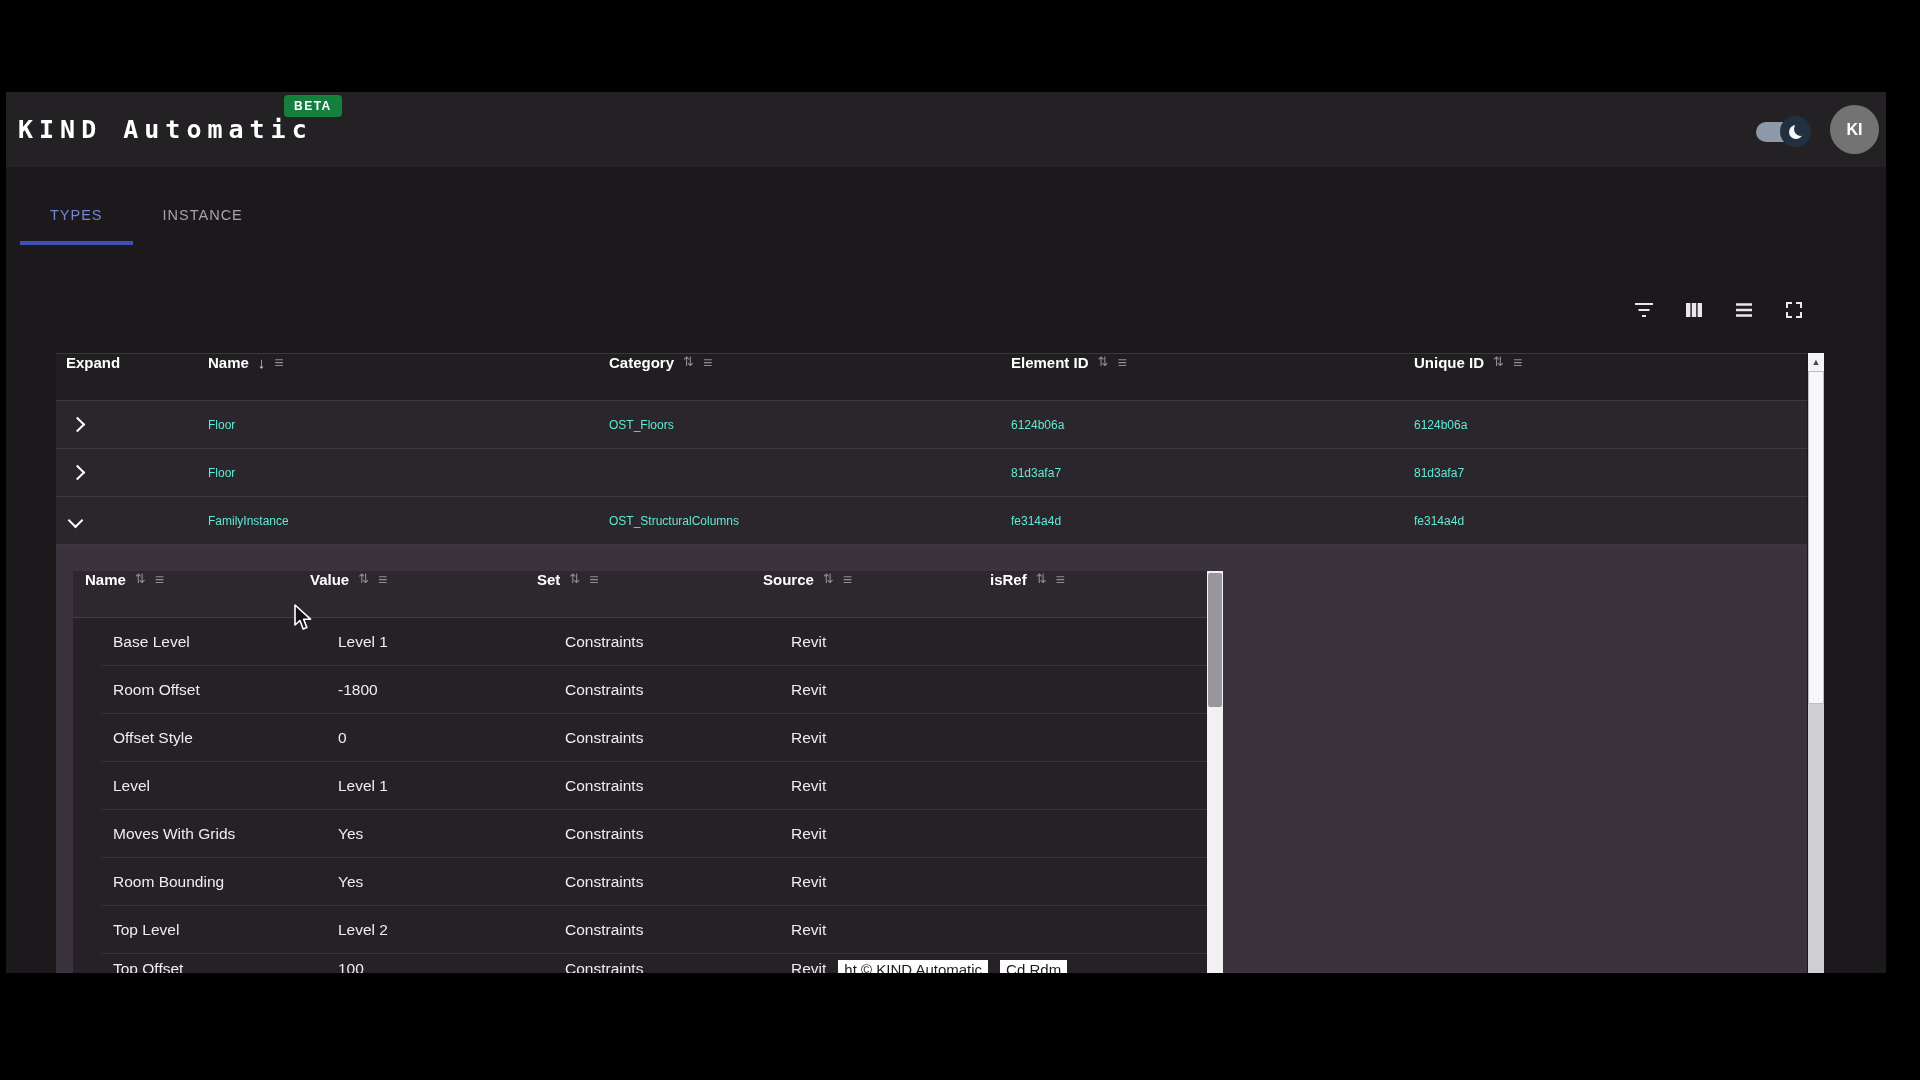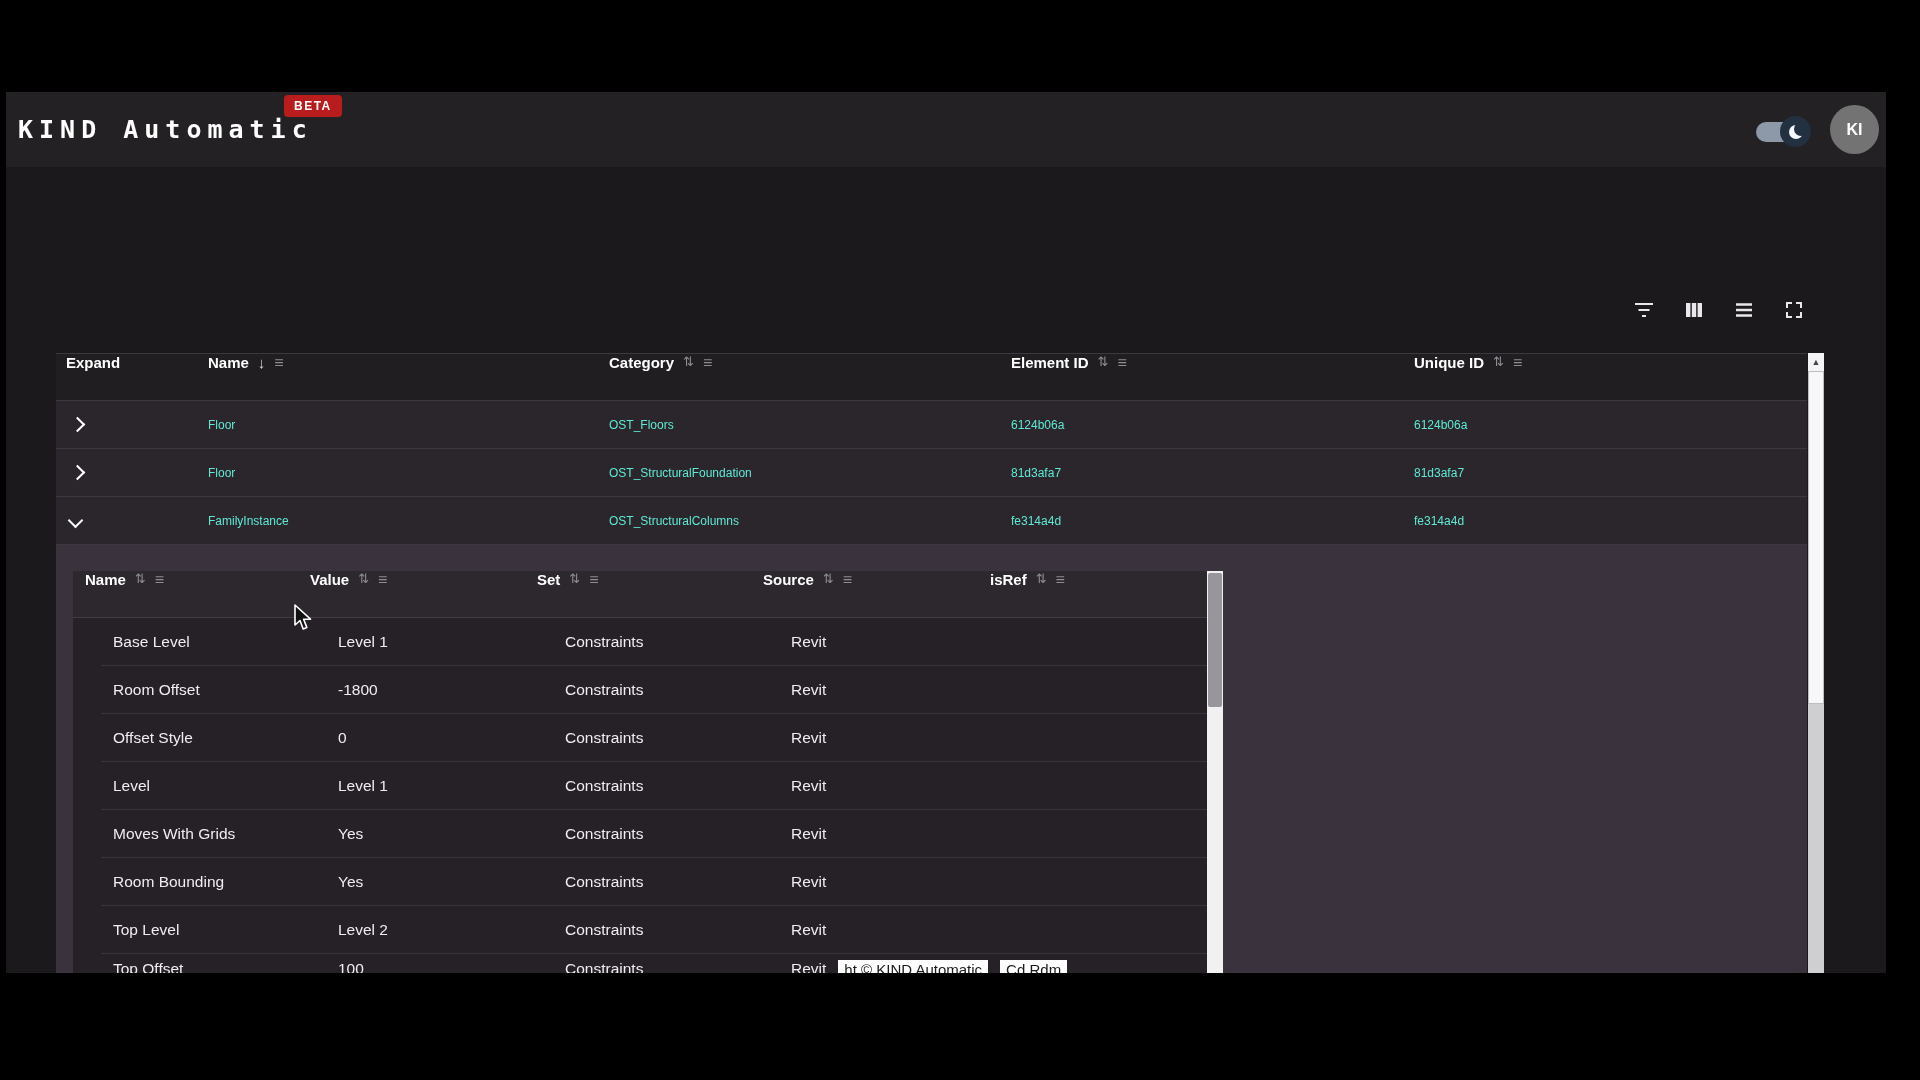--- a/index.html
+++ b/index.html
@@ -4,21 +4,21 @@
 <style>
   html,body { margin:0; padding:0; background:#000; }
   .stage { position:relative; width:1920px; height:1080px; background:#000; overflow:hidden;
            font-family:"Liberation Sans", sans-serif; color:#efedf1; }
   .app { position:absolute; left:6px; top:92px; width:1880px; height:881px; background:#1b191c; overflow:hidden; }
 
   
   .header { position:absolute; left:0; top:0; width:100%; height:75px; background:#232124; }
   .logo { position:absolute; left:12px; top:23px; font-family:"DejaVu Sans Mono", monospace;
           font-weight:bold; font-size:25px; letter-spacing:6px; color:#ffffff; white-space:nowrap; }
-  .beta { position:absolute; left:278px; top:3px; background:#b91c1c; color:#fff; font-size:12px;
+  .beta { position:absolute; left:278px; top:3px; background:#15803d; color:#fff; font-size:12px;
           font-weight:bold; letter-spacing:1.5px; padding:4px 10px; border-radius:4px; }
   .nav { position:absolute; left:340px; top:0; height:75px; display:flex; align-items:center; gap:28px; }
   .nav-item { font-size:15px; font-weight:500; letter-spacing:.4px; color:#eaeaea; }
   .switch { position:absolute; left:1750px; top:30px; width:48px; height:20px; border-radius:10px; background:#8d99a8; }
   .switch-thumb { position:absolute; right:-7px; top:-6px; width:31px; height:31px; border-radius:50%;
                   background:#223042; display:flex; align-items:center; justify-content:center; }
   .moon { position:relative; width:14px; height:14px; border-radius:50%; background:#f5f7fa; }
   .moon::after { content:""; position:absolute; left:5px; top:-3px; width:14px; height:14px;
                  border-radius:50%; background:#223042; }
   .avatar { position:absolute; left:1824px; top:13px; width:49px; height:49px; border-radius:50%;
@@ -82,20 +82,24 @@
       <div class="logo">KIND Automatic</div>
       <div class="beta">BETA</div>
       <div class="switch">
         <div class="switch-thumb">
           <span class="moon"></span>
         </div>
       </div>
       <div class="avatar">KI</div>
     </div>
 
+    <div class="tabbar">
+      <div class="tab active">TYPES</div>
+      <div class="tab">INSTANCE</div>
+    </div>
 
     <div class="toolbar">
       <div class="tbtn">
         <svg class="ic" width="24" height="24" viewBox="0 0 24 24">
           <path d="M3 6h18M6.5 12h11M10 18h4" stroke="#e9e7eb" stroke-width="2.2" fill="none"></path>
           </svg>
       </div>
       <div class="tbtn">
         <svg class="ic" width="24" height="24" viewBox="0 0 24 24">
           <rect x="4" y="5" width="4.4" height="14" fill="#e9e7eb"></rect>
@@ -148,21 +152,20 @@
       <div class="gcell" style="left:152px">Floor</div>
       <div class="gcell" style="left:553px">OST_Floors</div>
       <div class="gcell" style="left:955px">6124b06a</div>
       <div class="gcell" style="left:1358px">6124b06a</div>
     </div>
     <div class="grow" style="top:357px">
       <div class="gcell" style="left:16px">
         <span class="chev right"></span>
         </div>
       <div class="gcell" style="left:152px">Floor</div>
-      <div class="gcell" style="left:553px">OST_StructuralFoundation</div>
       <div class="gcell" style="left:955px">81d3afa7</div>
       <div class="gcell" style="left:1358px">81d3afa7</div>
     </div>
     <div class="grow" style="top:405px">
       <div class="gcell" style="left:14px">
         <span class="chev down"></span>
         </div>
       <div class="gcell" style="left:152px">FamilyInstance</div>
       <div class="gcell" style="left:553px">OST_StructuralColumns</div>
       <div class="gcell" style="left:955px">fe314a4d</div>

